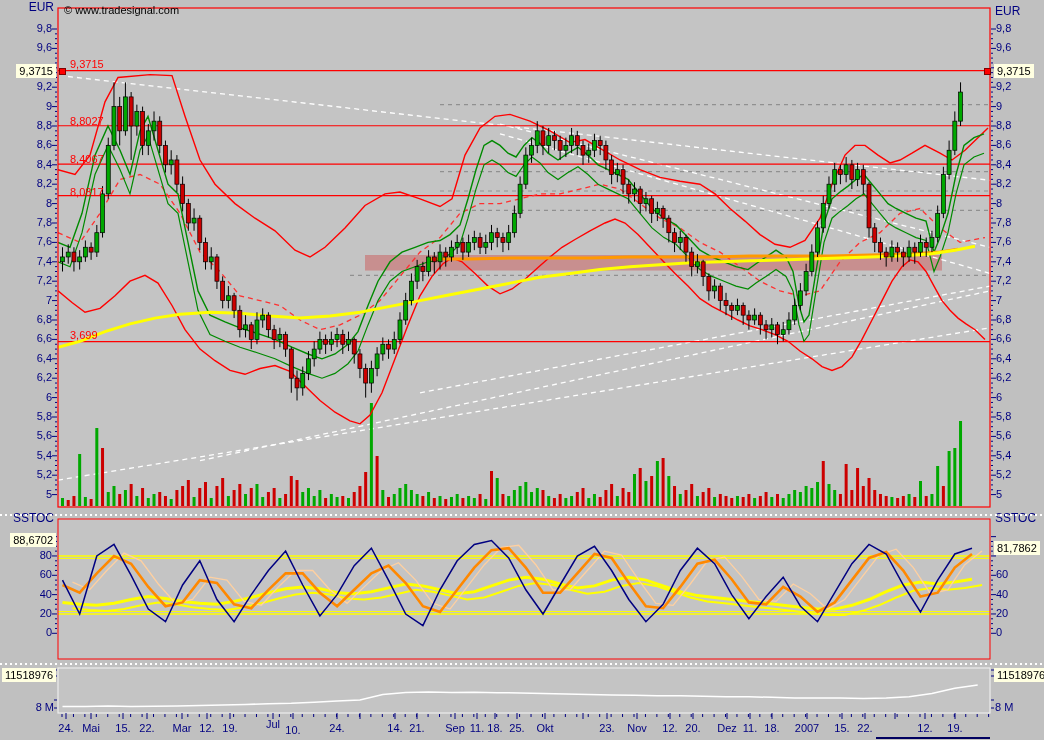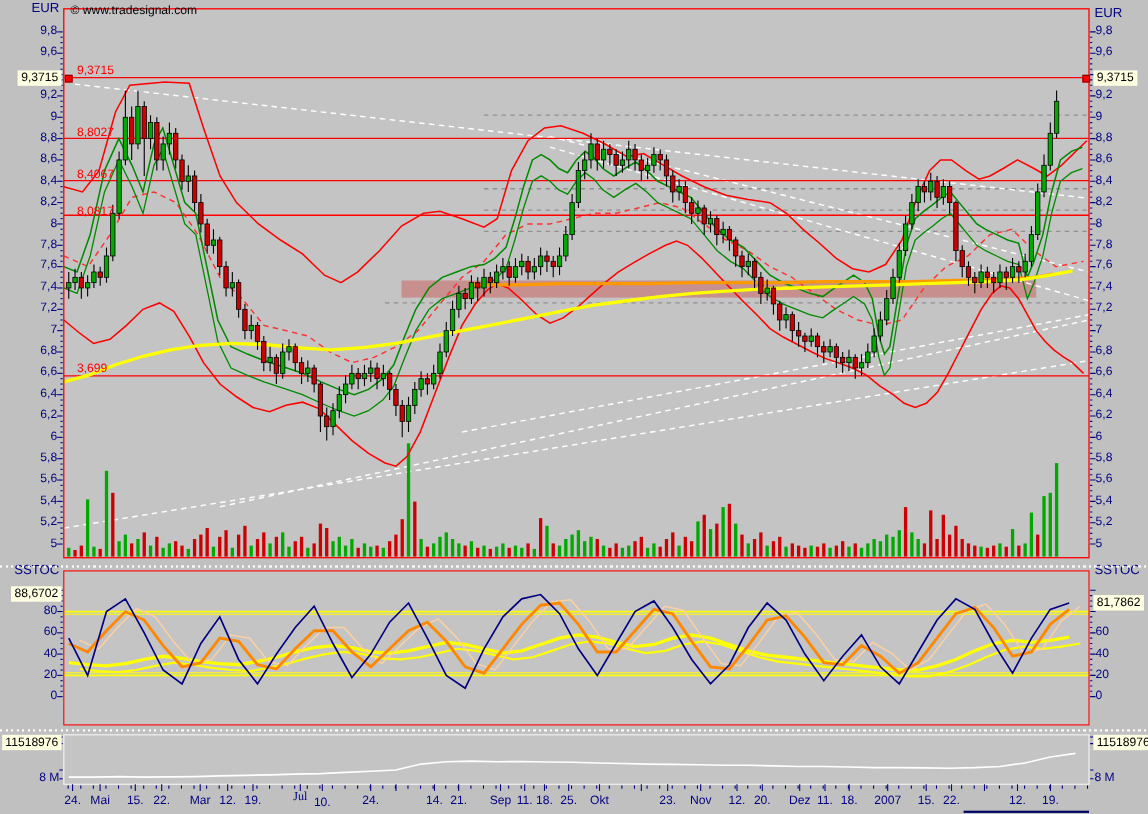--- a/index.html
+++ b/index.html
@@ -1003,21 +1003,21 @@
       <div class="lvllbl" style="left: 70px; top: 329px;">3,699</div>
     </div>
   <div id="date-axis">
       <div class="datelbl" style="left: 66px; top: 722px;">24.</div>
       <div class="datelbl" style="left: 91px; top: 722px;">Mai</div>
       <div class="datelbl" style="left: 123px; top: 722px;">15.</div>
       <div class="datelbl" style="left: 147px; top: 722px;">22.</div>
       <div class="datelbl" style="left: 182px; top: 722px;">Mar</div>
       <div class="datelbl" style="left: 207px; top: 722px;">12.</div>
       <div class="datelbl" style="left: 230px; top: 722px;">19.</div>
-      <div class="datelbl" style="left: 273px; top: 718px; font-family: Liberation Serif, serif;">Jul</div>
+      <div class="datelbl" style="left: 273px; top: 718px;">Jul</div>
       <div class="datelbl" style="left: 293px; top: 724px; text-align: right;">10.</div>
       <div class="datelbl" style="left: 337px; top: 722px;">24.</div>
       <div class="datelbl" style="left: 360px; top: 705px; margin-top: 36px;">Aug</div>
       <div class="datelbl" style="left: 395px; top: 722px;">14.</div>
       <div class="datelbl" style="left: 417px; top: 722px;">21.</div>
       <div class="datelbl" style="left: 455px; top: 722px;">Sep</div>
       <div class="datelbl" style="left: 477px; top: 722px;">11.</div>
       <div class="datelbl" style="left: 495px; top: 722px;">18.</div>
       <div class="datelbl" style="left: 517px; top: 722px;">25.</div>
       <div class="datelbl" style="left: 545px; top: 722px;">Okt</div>

